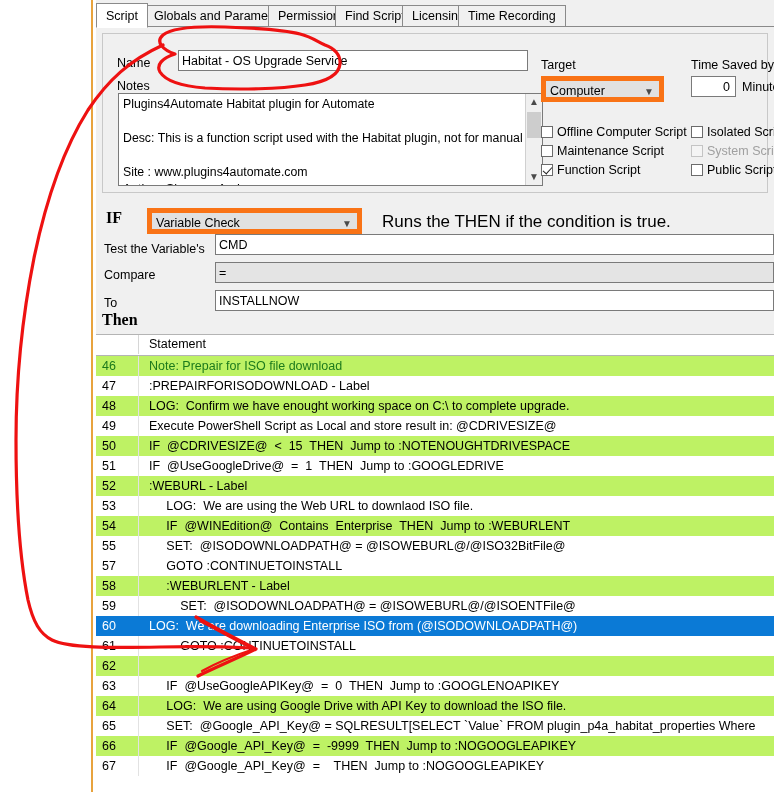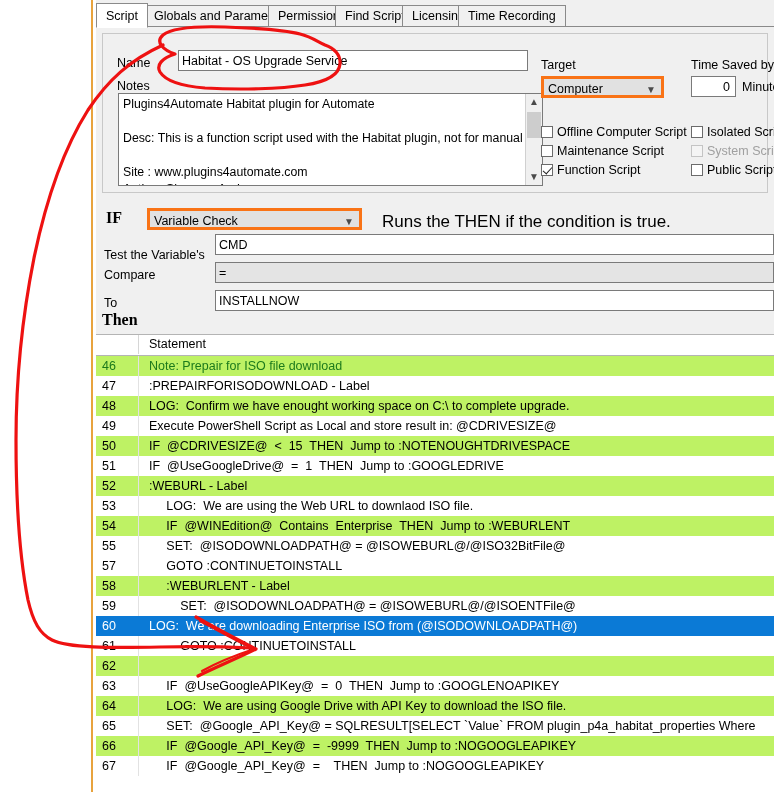--- a/index.html
+++ b/index.html
@@ -148,21 +148,21 @@
     position: absolute;
     left: 1px; top: 18px;
     width: 14px; height: 26px;
     background: #cdcdcd;
   }
 
   
   .combo {
     position: absolute;
     background: #e1e1e1;
-    border: 3px solid #f97316;
+    border: 5px solid #f97316;
     box-sizing: border-box;
     font-size: 12.5px;
     color: #000;
     line-height: 20px;
     padding: 0 20px 16px 4px;
     white-space: nowrap;
     overflow: hidden;
   }
   .combo .chev {
     position: absolute;
@@ -376,21 +376,21 @@
 
     <div class="if-kw" style="left:10px; top:209px;">IF</div>
 
     <div class="combo" style="left:51px; top:208px; width:215px; height:21px;">
       <span>Variable Check</span>
       <span class="chev">▼</span>
     </div>
 
     <div class="hint" style="left:286px; top:212px;">Runs the THEN if the condition is true.</div>
 
-    <div class="lbl" style="left:8px; top:248px;">Test the Variable's</div>
+    <div class="lbl" style="left:8px; top:242px;">Test the Variable's</div>
     <div class="textbox" style="left:119px; top:234px; width:559px; height:21px;">CMD</div>
 
     <div class="lbl" style="left:8px; top:268px;">Compare</div>
     <div class="textbox readonly" style="left:119px; top:262px; width:559px; height:21px;">=</div>
 
     <div class="lbl" style="left:8px; top:296px;">To</div>
     <div class="textbox" style="left:119px; top:290px; width:559px; height:21px;">INSTALLNOW</div>
 
     <div class="then-kw">Then</div>
 

